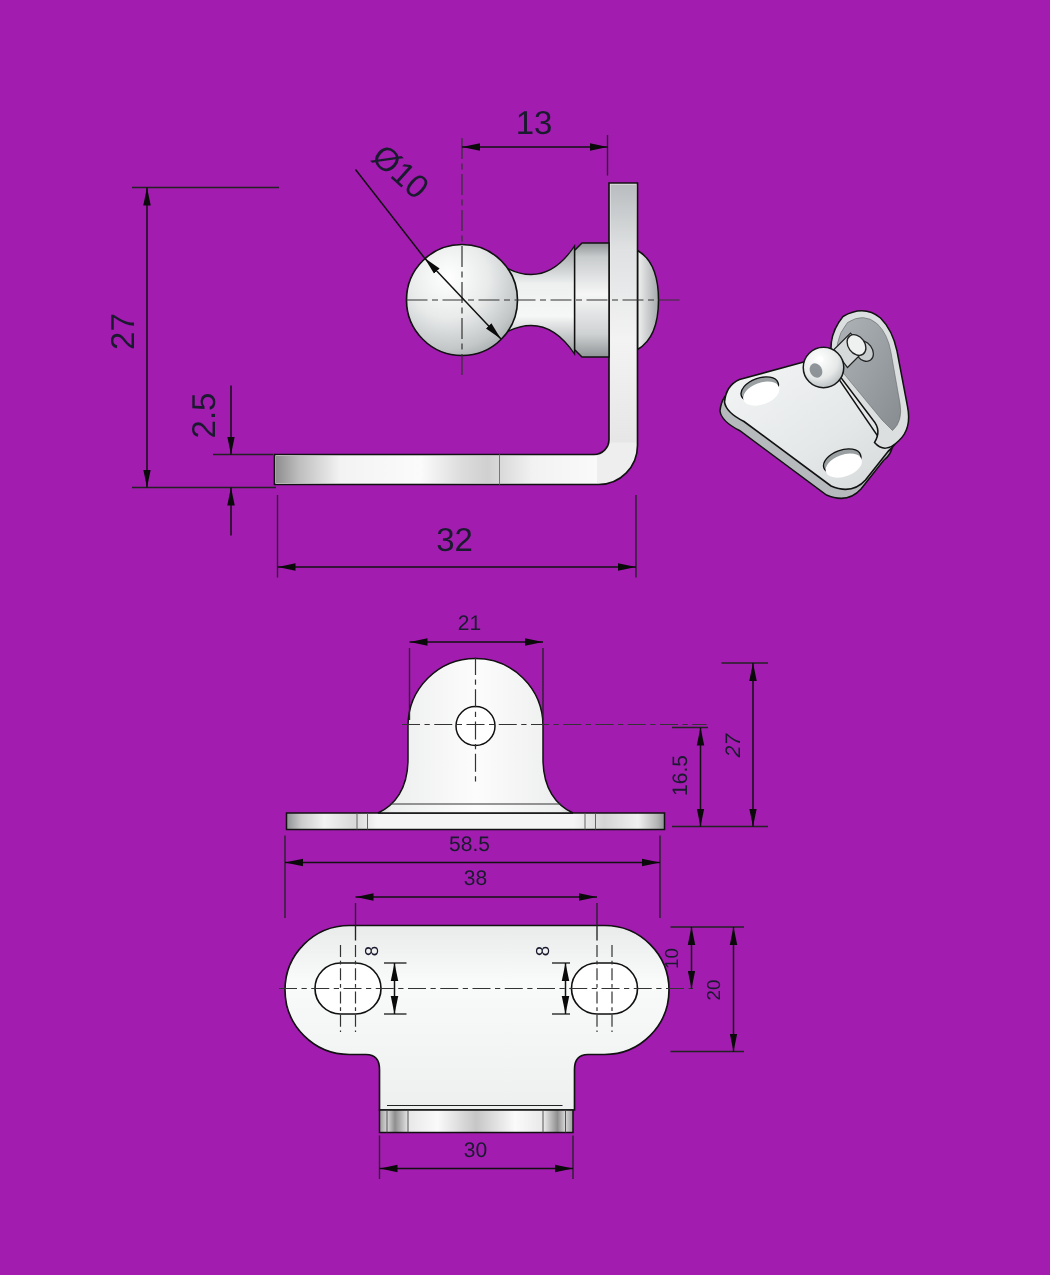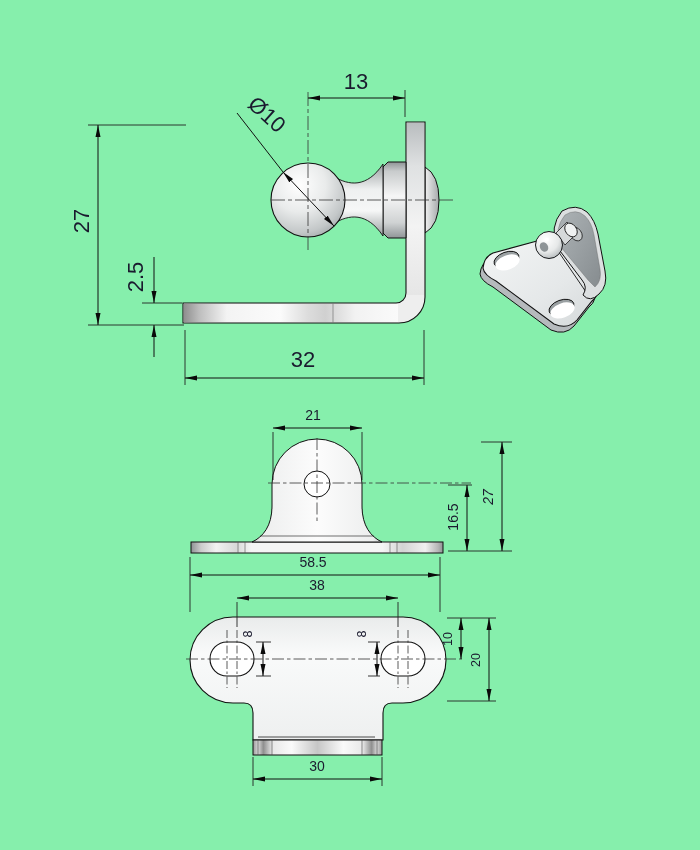--- a/index.html
+++ b/index.html
@@ -1,16 +1,16 @@
 <!DOCTYPE html>
 <html><head>
 <meta charset="utf-8">
 <style>
   html,body{margin:0;padding:0;background:#ffffff;}
-  .canvas{position:relative;width:700px;height:850px;background:#86efac;overflow:hidden;
+  .canvas{position:relative;width:700px;height:850px;background:#a21caf;overflow:hidden;
           font-family:"Liberation Sans", sans-serif;}
   svg text{font-family:"Liberation Sans", sans-serif;fill:#1a1a2e;}
   .dim-lg{font-size:22px;}
   .dim-sm{font-size:14px;}
   .dim-xs{font-size:12.5px;}
   .it{font-style:italic;}
 </style>
 </head>
 <body>
 

